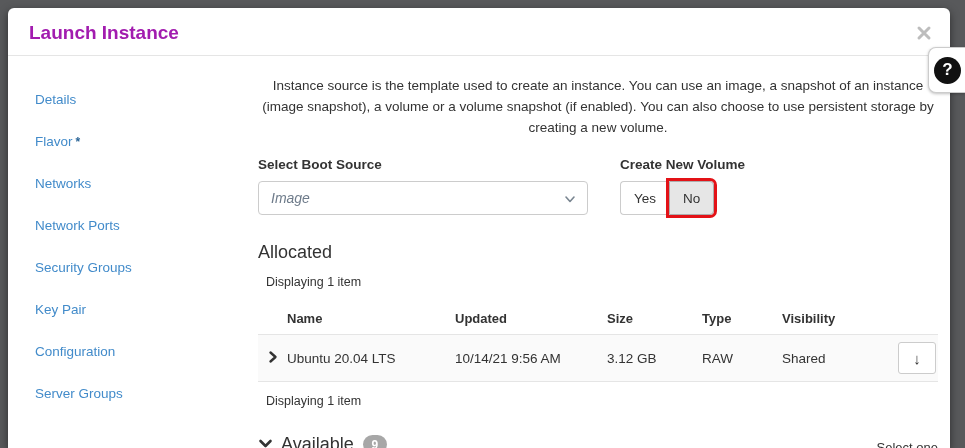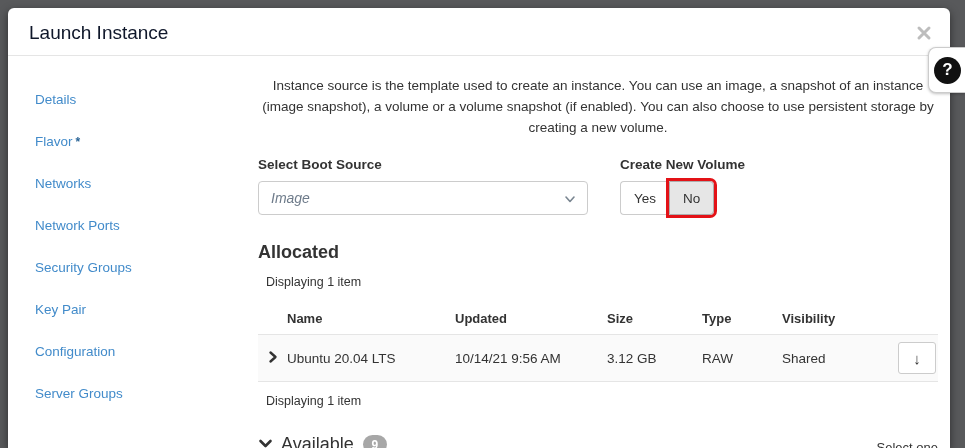--- a/index.html
+++ b/index.html
@@ -12,21 +12,21 @@
   .modal {
     position:absolute; left:8px; top:8px; width:942px; height:440px;
     background:#fff; border-radius:6px 6px 0 0;
     box-shadow:0 3px 9px rgba(0,0,0,.5);
   }
   
   .modal-header {
     position:relative; height:48px; padding:14px 20px 0 21px;
     border-bottom:1px solid #e5e5e5;
   }
-  .modal-title { font-size:19px; color:#0f172a; font-weight:normal; }
+  .modal-title { font-size:19px; color:#a21caf; font-weight:bold; }
   .close-btn {
     position:absolute; right:16px; top:16px; width:18px; height:18px;
     background:none; border:none; cursor:pointer; padding:0;
   }
   .close-btn svg { display:block; }
   
   .help-btn {
     position:absolute; right:0; top:47px; width:37px; height:46px;
     background:#fff; border:1px solid #ccc; border-right:none;
     border-radius:8px 0 0 8px; box-shadow:0 1px 3px rgba(0,0,0,.25);
@@ -66,21 +66,21 @@
     height:34px; padding:0 13px; font-size:13.5px; color:#333;
     background:#fff; border:1px solid #ccc; cursor:pointer;
     font-family:"Liberation Sans", sans-serif;
   }
   .toggle-btn.yes { border-radius:4px 0 0 4px; border-right:none;text-align:right; }
   .toggle-btn.no {
     background:#e6e6e6; border:1px solid #adadad; border-radius:0 4px 4px 0;
     outline:3px solid #e31217; outline-offset:0;
   }
   
-  .section-heading { font-size:18px; font-weight:bold; color:#333; margin-top:27px; }
+  .section-heading { font-size:18px; font-weight:normal; color:#333; margin-top:27px; }
   .count-text { font-size:12.5px; color:#333; margin-top:12px; padding-left:8px; }
   .alloc-table { margin-top:13px; }
   .tbl-row {
     display:grid; grid-template-columns:29px 168px 152px 95px 80px 1fr 60px;
     align-items:center;
   }
   .tbl-head { height:32px; }
   .tbl-head .cell { font-size:13px; font-weight:bold; color:#333; }
   .tbl-data {
     height:48px; background:#fafafa;

